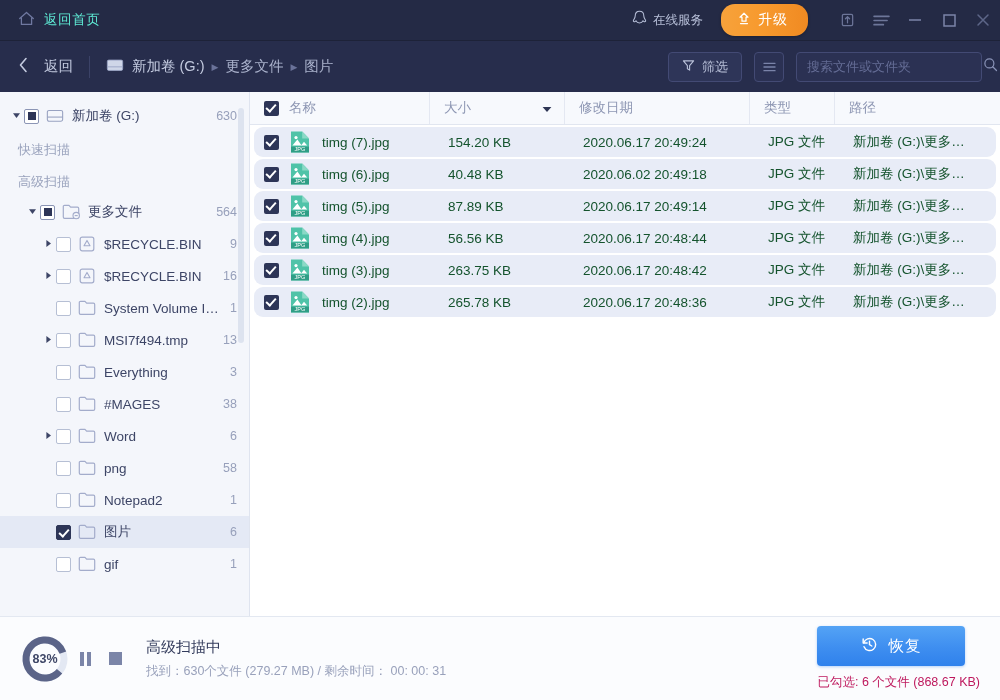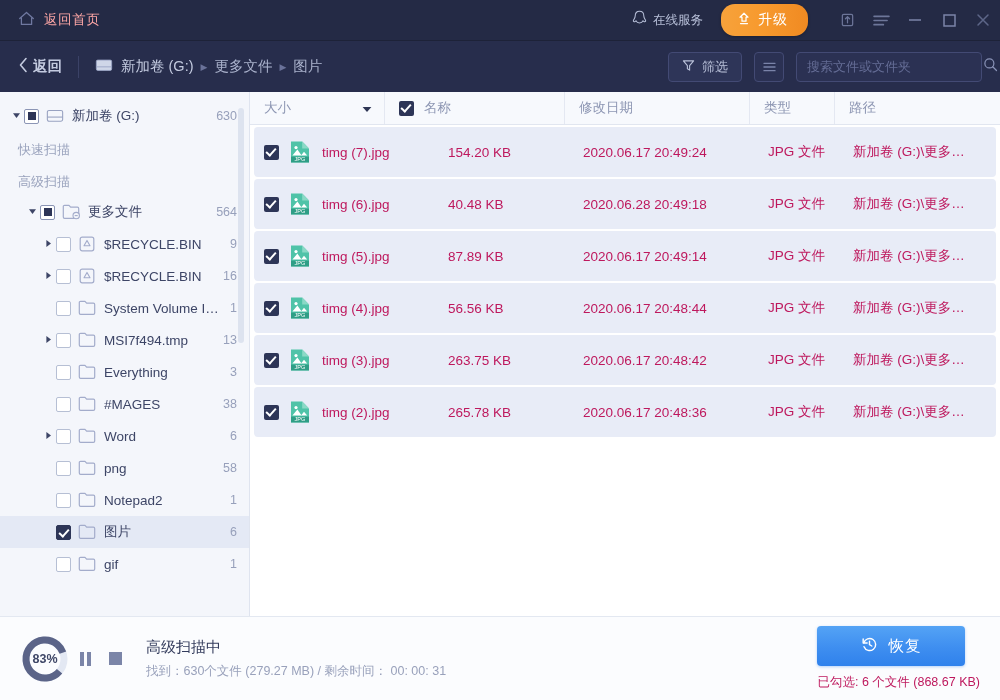--- a/index.html
+++ b/index.html
@@ -11,39 +11,39 @@
   }
   .app { position: relative; width: 1000px; height: 700px; display: flex; flex-direction: column; }
 
   
   .titlebar {
     height: 41px; background: #242a45; flex: 0 0 41px;
     display: flex; align-items: center; position: relative;
     border-bottom: 1px solid #1d2238;
   }
   .tb-home { display: flex; align-items: center; gap: 9px; margin-left: 18px; cursor: pointer; }
-  .tb-home .lbl { color: #fca5a5; font-size: 13.5px; letter-spacing: .6px; }
+  .tb-home .lbl { color: #5eead4; font-size: 13.5px; letter-spacing: .6px; }
   .tb-right { margin-left: auto; display: flex; align-items: center; }
   .tb-service { display: flex; align-items: center; gap: 6px; color: #b7bfd8; font-size: 12.5px; cursor: pointer; }
   .upgrade-btn {
     margin-left: 18px; height: 32px; padding: 0 20px 0 16px; border-radius: 14px;
     background: linear-gradient(90deg,#f7a23b 0%,#f79a2e 45%,#f08a22 100%);
     display: flex; align-items: center; gap: 7px; cursor: pointer;
     color: #fff; font-size: 14px; letter-spacing: 1px;
     box-shadow: 0 1px 3px rgba(0,0,0,.25);
   }
   .win-icons { display: flex; align-items: center; margin-left: 22px; }
   .win-ic { width: 34px; height: 41px; display: flex; align-items: center; justify-content: center; cursor: pointer; }
 
   
   .navbar {
     height: 51px; flex: 0 0 51px; background: #272d4c;
     display: flex; align-items: center; position: relative;
   }
-  .nav-back { display: flex; align-items: center; gap: 4px; margin-left: 18px; cursor: pointer; color: #c3cadf; font-size: 14.5px; font-weight: bold; }
+  .nav-back { display: flex; align-items: center; gap: 15px; margin-left: 18px; cursor: pointer; color: #c3cadf; font-size: 14.5px; }
   .nav-div { width: 1px; height: 22px; background: #3b4267; margin: 0 16px; }
   .crumbs { display: flex; align-items: center; gap: 7px; font-size: 14.5px; }
   .crumb { color: #c3cadf; cursor: pointer; display: flex; align-items: center; gap: 8px; }
   .crumb.dim { color: #aab2cc; }
   .crumb-sep { color: #6a7299; font-size: 9px; }
   .nav-right { margin-left: auto; display: flex; align-items: center; margin-right: 18px; gap: 12px; }
   .filter-btn {
     height: 30px; padding: 0 13px; border: 1px solid #434a74; border-radius: 4px;
     background: #2e3558; display: flex; align-items: center; gap: 7px;
     color: #b9c1d9; font-size: 13px; cursor: pointer;
@@ -119,22 +119,22 @@
   .hcbox {
     width: 15px; height: 15px; flex: 0 0 15px; border-radius: 2px;
     background: #2d3557; position: relative; margin-right: 10px;
   }
   .hcbox:after {
     content: ""; position: absolute; left: 4px; top: 1px; width: 4px; height: 8px;
     border: solid #fff; border-width: 0 2px 2px 0; transform: rotate(42deg);
   }
   .rows { flex: 1; overflow: hidden; padding-top: 2px; }
   .row {
-    height: 50px; display: flex; align-items: center; margin: 0 4px 2px 4px;
-    border-radius: 4px; font-size: 13.5px; color: #be185d; cursor: pointer;
+    height: 30px; display: flex; align-items: center; margin: 0 4px 2px 4px;
+    border-radius: 9px; font-size: 13.5px; color: #14532d; cursor: pointer;
   }
   .row.sel { background: #e8ecf7; }
   .c-name { width: 180px; display: flex; align-items: center; padding-left: 10px; }
   .c-size { width: 135px; padding-left: 14px; }
   .c-date { width: 185px; padding-left: 14px; }
   .c-type { width: 85px; padding-left: 14px; }
   .c-path { flex: 1; padding-left: 14px; padding-right: 26px; overflow: hidden; text-overflow: ellipsis; white-space: nowrap; }
   .rowcb {
     width: 15px; height: 15px; flex: 0 0 15px; border-radius: 2px; background: #2d3557;
     position: relative; margin-right: 10px;
@@ -458,31 +458,31 @@
           </div>
           <div class="tnode" style="padding-left:40px">
             <span class="caret-sp"></span>
           </div>
         </div>
       <div class="sb-scroll"></div>
     </div>
 
     <div class="main">
       <div class="thead">
+        <div class="th th-name">
+          <span class="hcbox"></span>
+          <span>名称</span>
+        </div>
         <div class="th th-size">
           <span>大小</span>
           <span>
             <svg width="10" height="7" viewBox="0 0 10 7">
                 <path d="M0.6 1 L5 6 L9.4 1 Z" fill="#2e3554"></path>
               </svg>
           </span>
-        </div>
-        <div class="th th-name">
-          <span class="hcbox"></span>
-          <span>名称</span>
         </div>
         <div class="th th-date">
           <span>修改日期</span>
         </div>
         <div class="th th-type">
           <span>类型</span>
         </div>
         <div class="th th-path">
           <span>路径</span>
         </div>
@@ -513,21 +513,21 @@
                   <path d="M2 1.6 H13.2 L20 8.4 V22.4 H2 Z" fill="#4fc3a8"></path>
                   <path d="M13.2 1.6 L20 8.4 H13.2 Z" fill="#8ad9c6"></path>
                   <circle cx="7" cy="7.6" r="1.6" fill="#fff"></circle>
                   <path d="M3.4 15.6 L8.4 9.6 L12.6 15.6 Z M12 15.6 L15 11.8 L18.2 15.6 Z" fill="#fff"></path>
                   <rect x="2" y="16.6" width="18" height="5.8" fill="#2f9e86"></rect>
                   <text x="11" y="21.2" font-size="5.6" fill="#fff" text-anchor="middle" font-family="Liberation Sans, sans-serif">JPG</text>
                 </svg></span>
               <span>timg (6).jpg</span>
             </div>
             <div class="c-size">40.48 KB</div>
-            <div class="c-date">2020.06.28 20:49:18</div>
+            <div class="c-date">2020.06.02 20:49:18</div>
             <div class="c-type">JPG 文件</div>
             <div class="c-path">新加卷 (G:)\更多文件...</div>
           </div>
           <div class="row sel">
             <div class="c-name">
               <span class="rowcb"></span>
               <span class="jpgic"><svg width="22" height="24" viewBox="0 0 22 24">
                   <path d="M2 1.6 H13.2 L20 8.4 V22.4 H2 Z" fill="#4fc3a8"></path>
                   <path d="M13.2 1.6 L20 8.4 H13.2 Z" fill="#8ad9c6"></path>
                   <circle cx="7" cy="7.6" r="1.6" fill="#fff"></circle>

